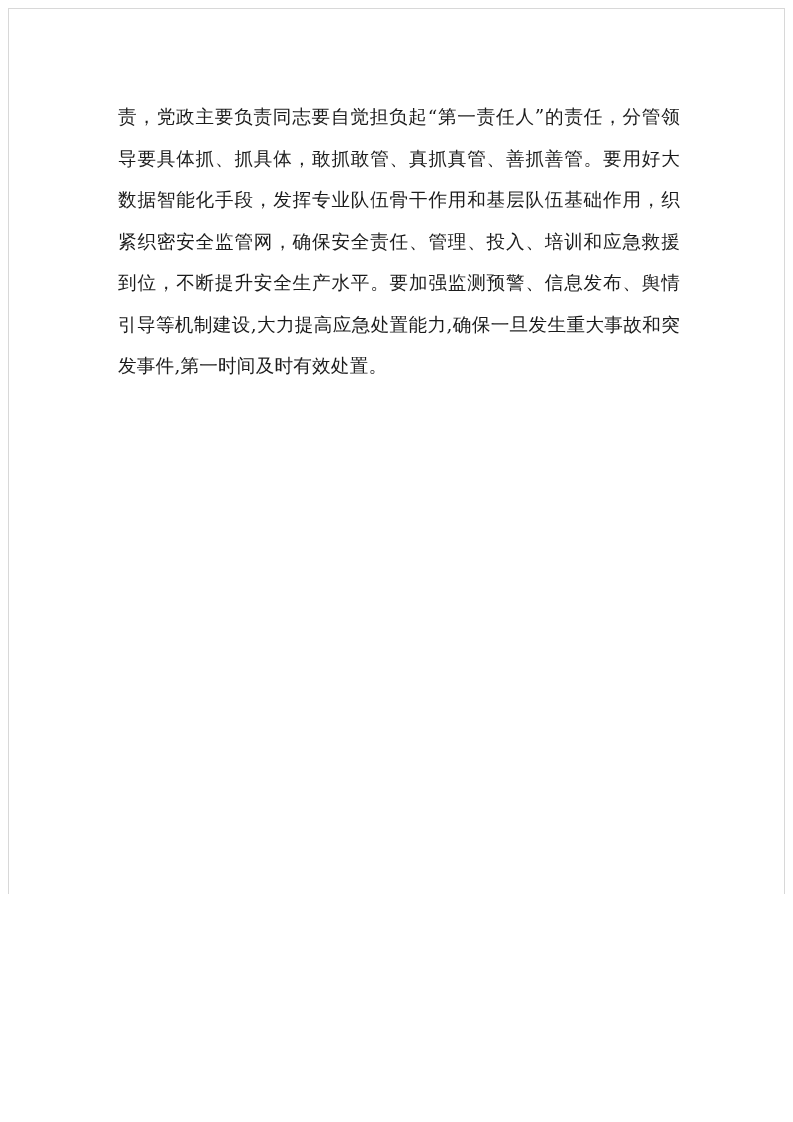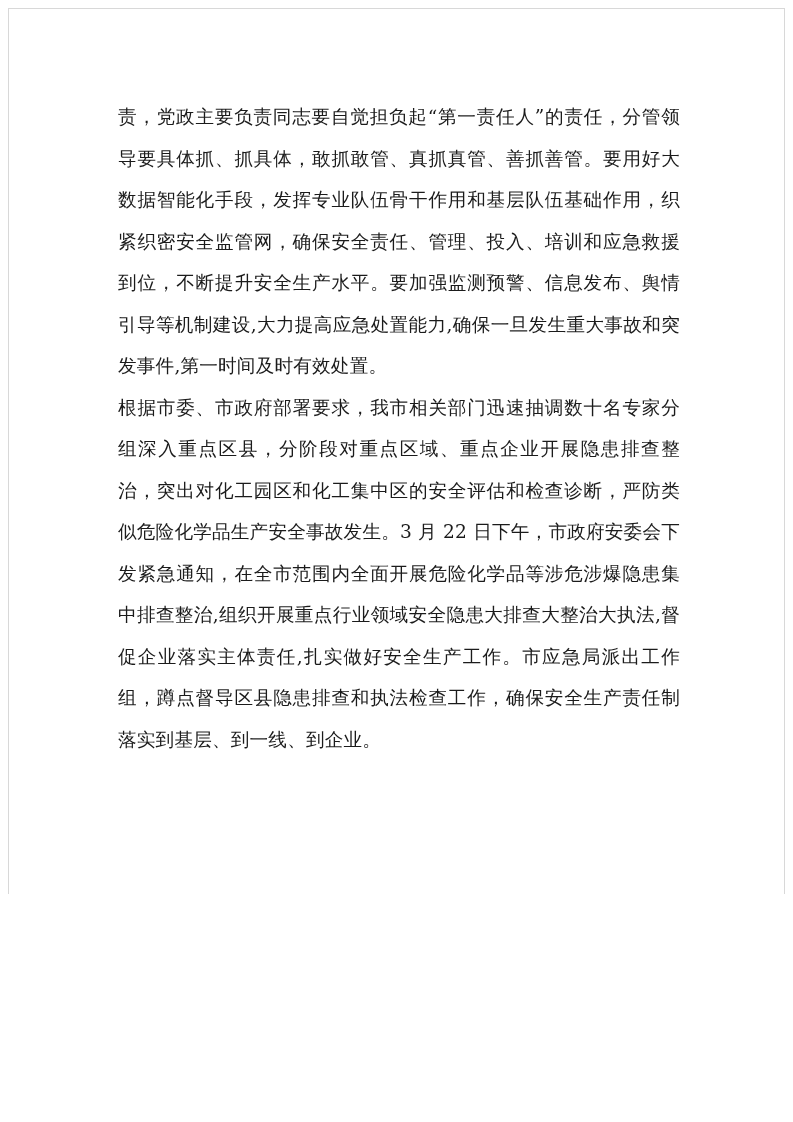--- a/index.html
+++ b/index.html
@@ -49,15 +49,14 @@
     margin-top: 0;
   }
 </style>
 </head>
 <body>
 
 <div class="page">
   <div class="page-border"></div>
   <div class="content">
     <p class="para">责，党政主要负责同志要自觉担负起“第一责任人”的责任，分管领导要具体抓、抓具体，敢抓敢管、真抓真管、善抓善管。要用好大数据智能化手段，发挥专业队伍骨干作用和基层队伍基础作用，织紧织密安全监管网，确保安全责任、管理、投入、培训和应急救援到位，不断提升安全生产水平。要加强监测预警、信息发布、舆情引导等机制建设,大力提高应急处置能力,确保一旦发生重大事故和突发事件,第一时间及时有效处置。</p>
-    <p class="para">根据市委、市政府部署要求，我市相关部门迅速抽调数十名专家分组深入重点区县，分阶段对重点区域、重点企业开展隐患排查整治，突出对化工园区和化工集中区的安全评估和检查诊断，严防类似危险化学品生产安全事故发生。3 月 22 日下午，市政府安委会下发紧急通知，在全市范围内全面开展危险化学品等涉危涉爆隐患集中排查整治,组织开展重点行业领域安全隐患大排查大整治大执法,督促企业落实主体责任,扎实做好安全生产工作。市应急局派出工作组，蹲点督导区县隐患排查和执法检查工作，确保安全生产责任制落实到基层、到一线、到企业。</p>
   </div>
 </div>
 
 </body></html>

